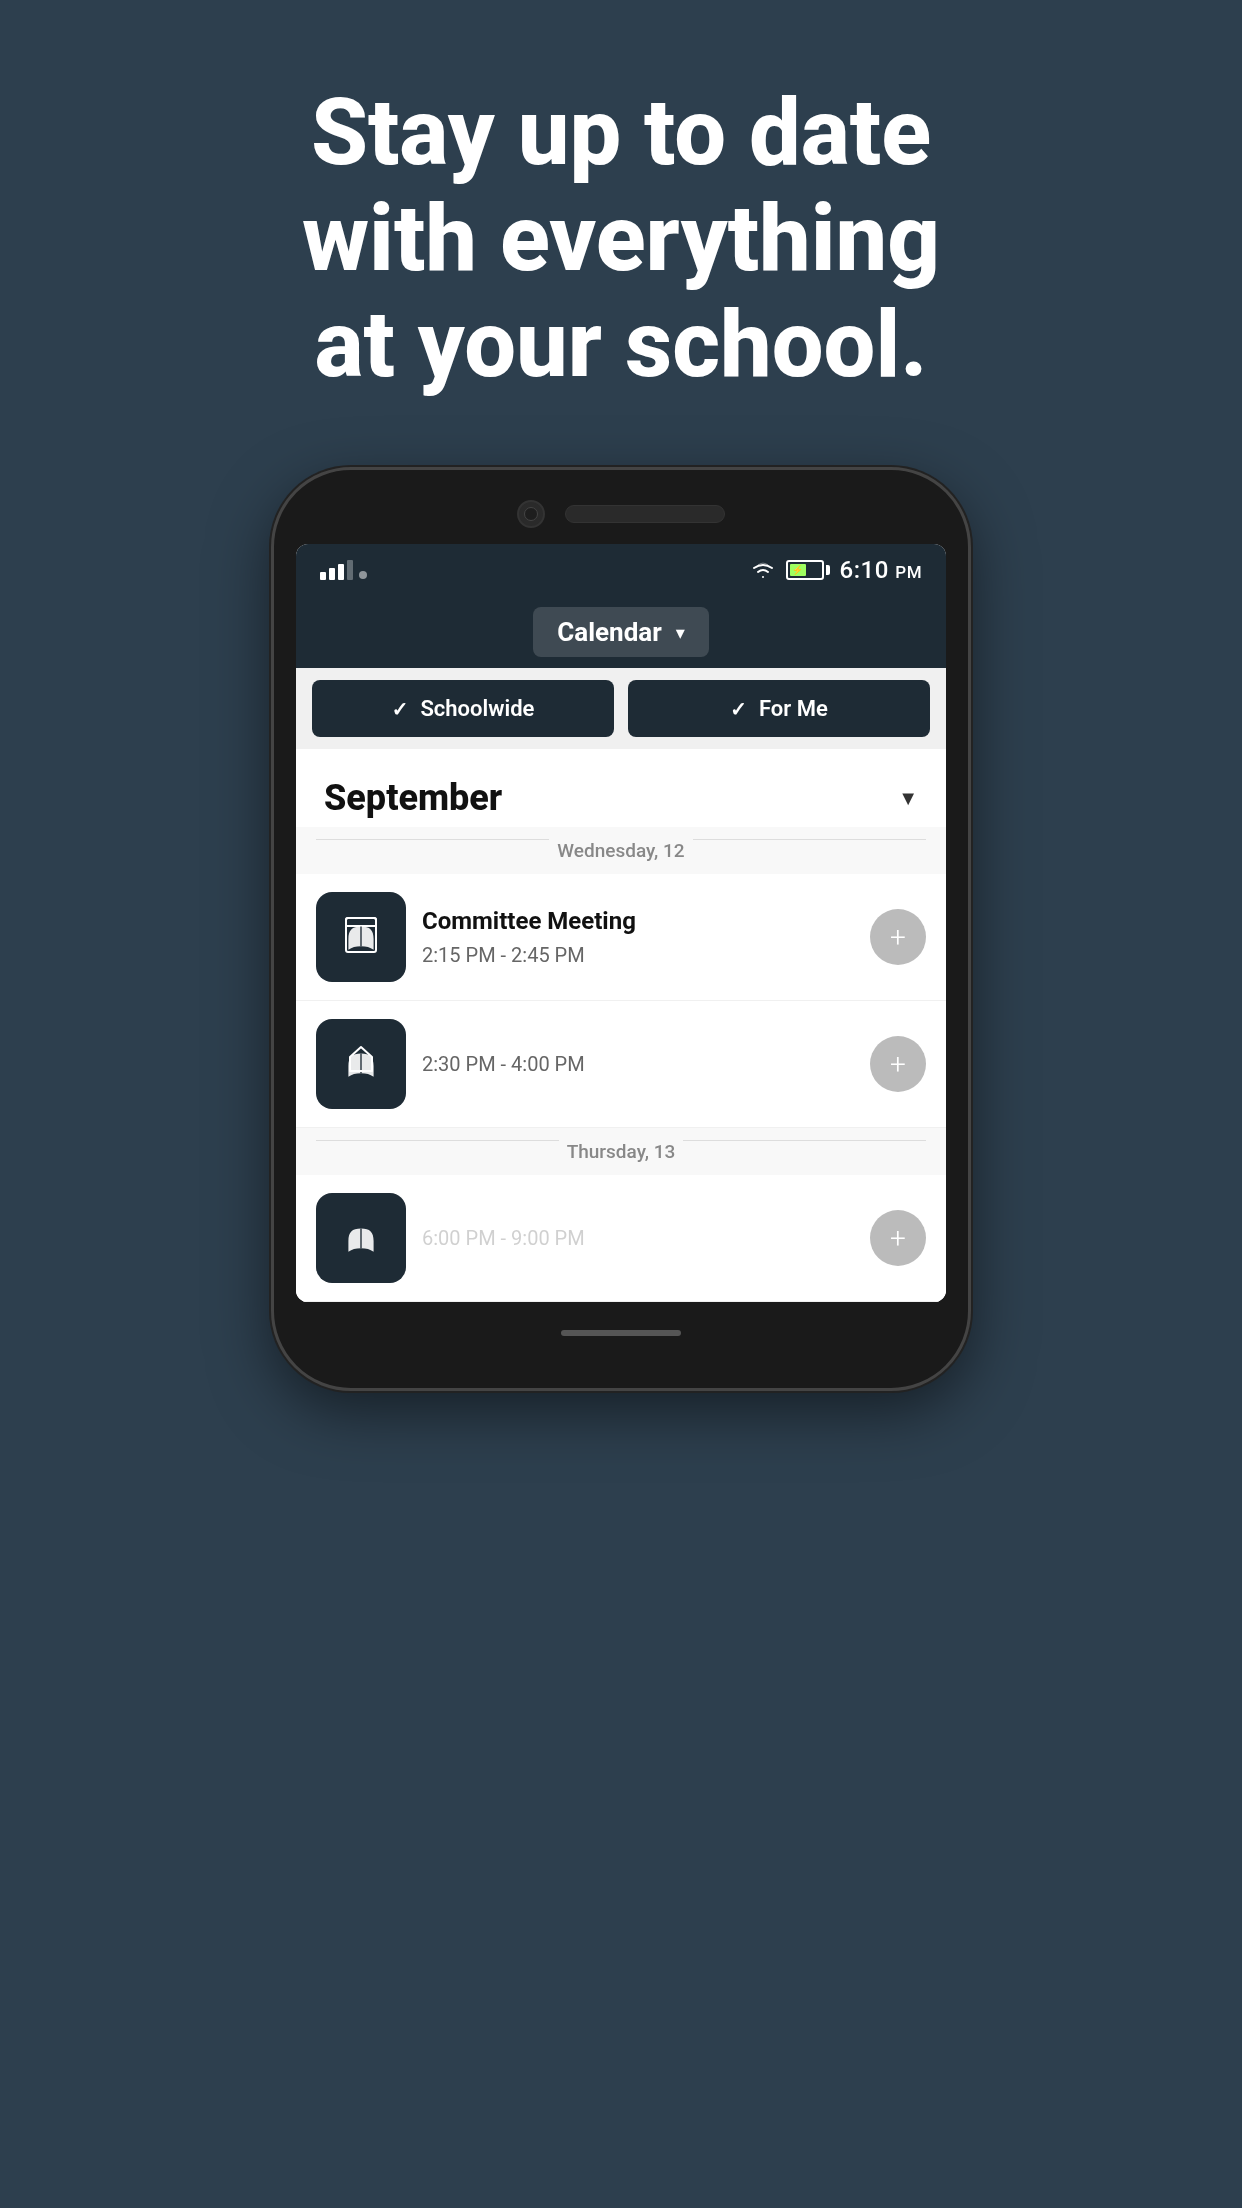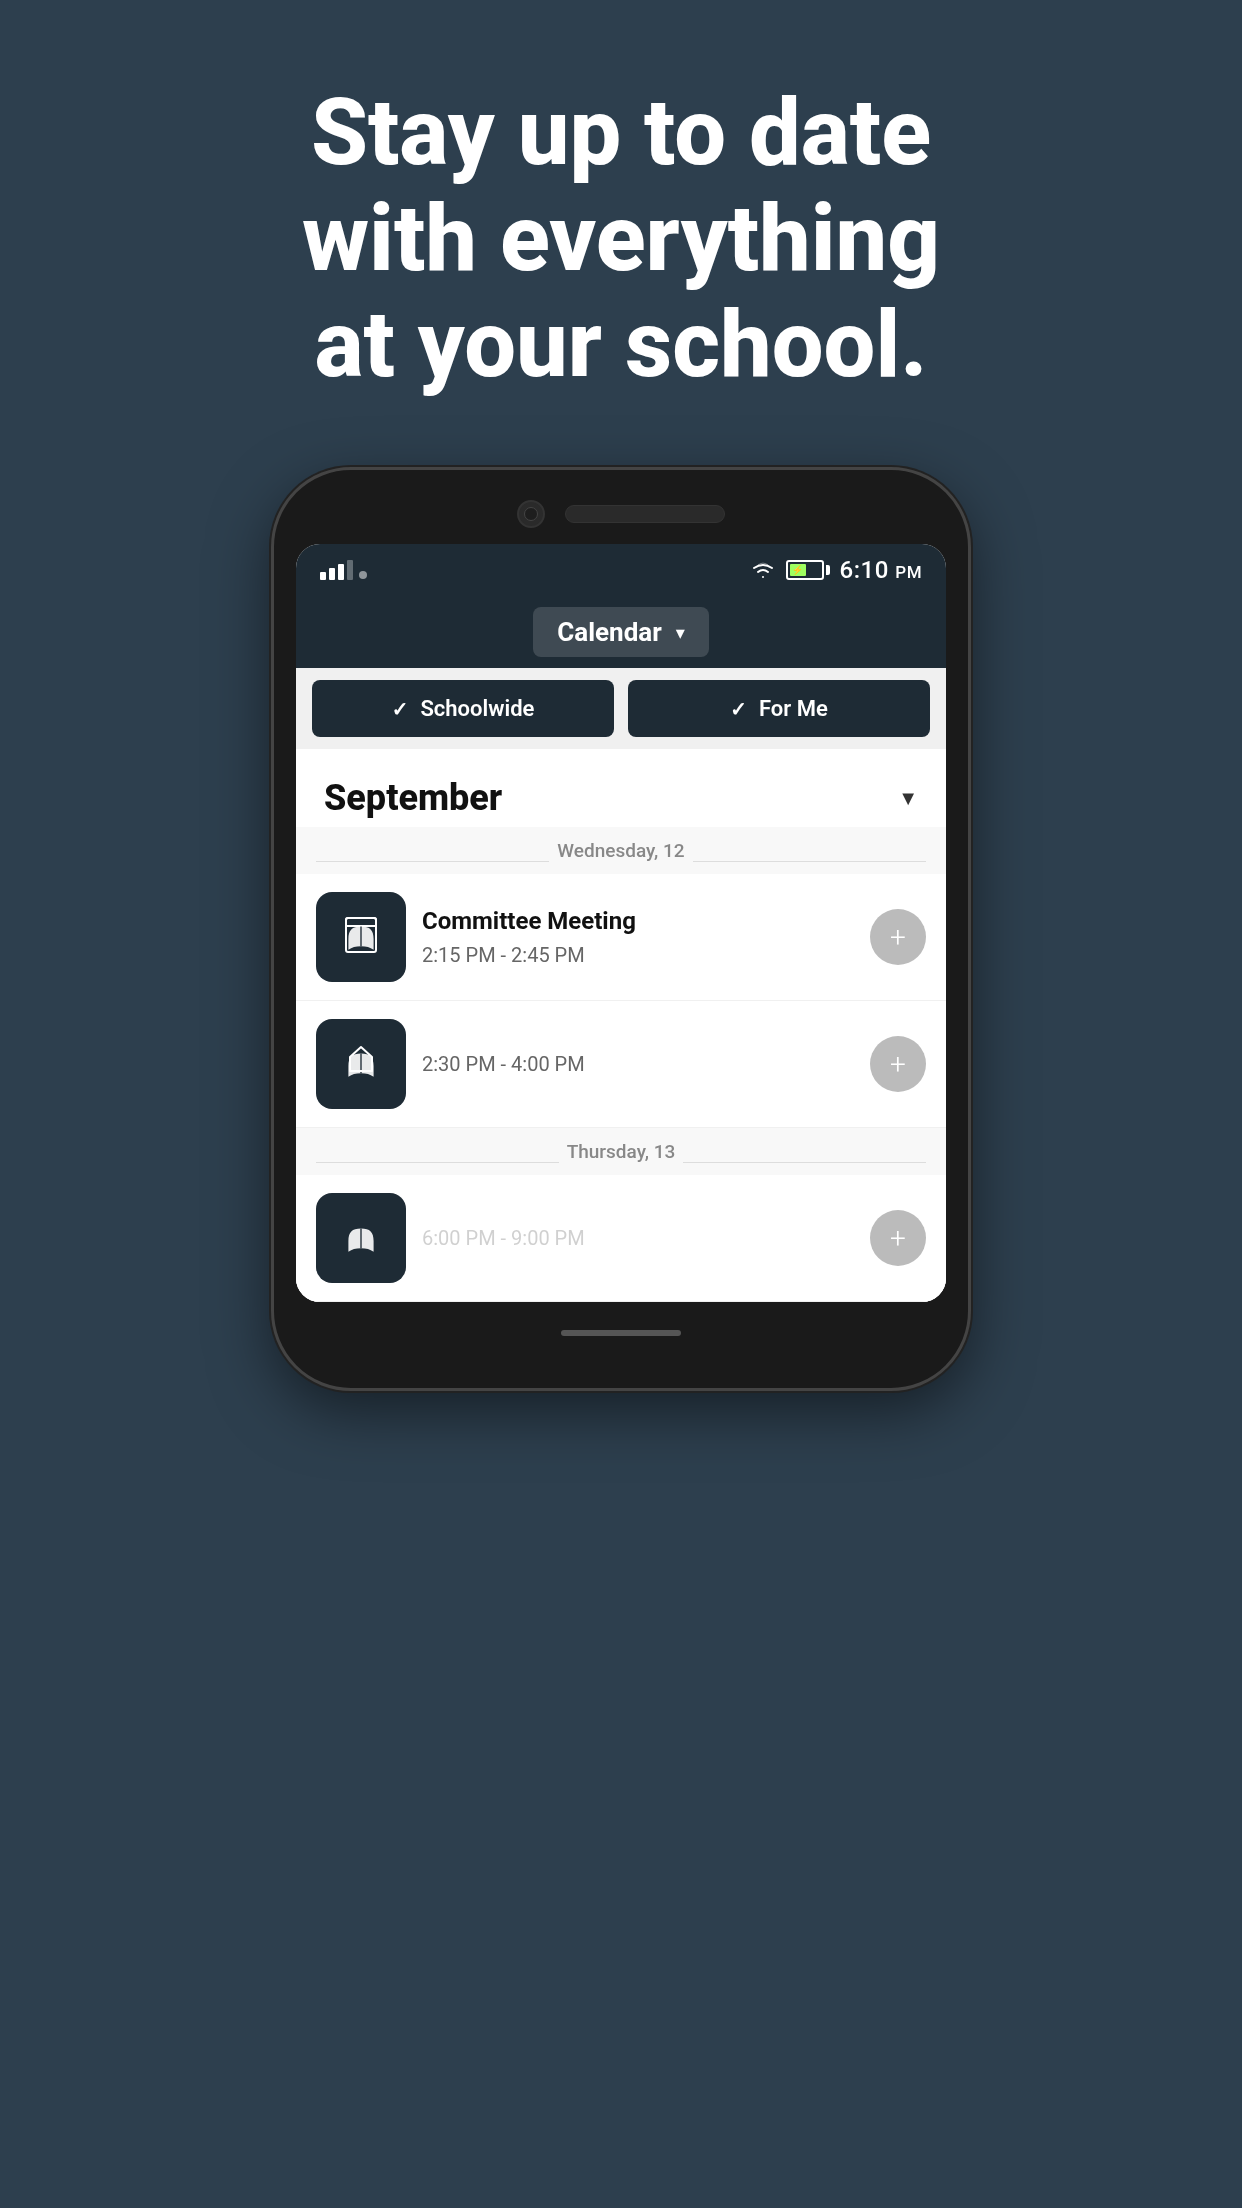--- a/index.html
+++ b/index.html
@@ -78,21 +78,21 @@
       width: 160px;
       height: 18px;
       background: #2a2a2a;
       border-radius: 9px;
       border: 1px solid #333;
     }
 
     
     .phone-screen {
       background: #f5f5f5;
-      border-radius: 24px;
+      border-radius: 12px;
       overflow: hidden;
       width: 100%;
     }
 
     
     .status-bar {
       background: #1e2b35;
       display: flex;
       justify-content: space-between;
       align-items: center;
@@ -267,21 +267,21 @@
 
     .month-range {
       padding: 0 28px 20px 28px;
       font-size: 20px;
       color: #666;
     }
 
     
     .day-separator {
       display: flex;
-      align-items: flex-end;
+      align-items: flex-start;
       padding: 12px 20px;
       gap: 8px;
       background: #f8f8f8;
     }
 
     .day-line {
       flex: 1;
       height: 1px;
       background: #ddd;
     }

